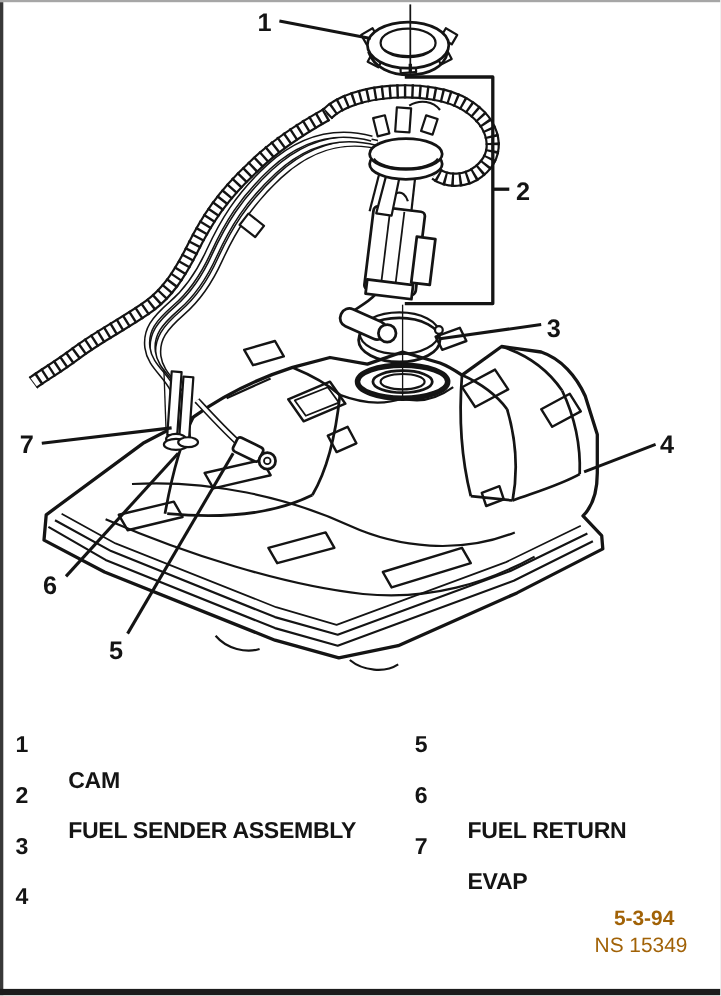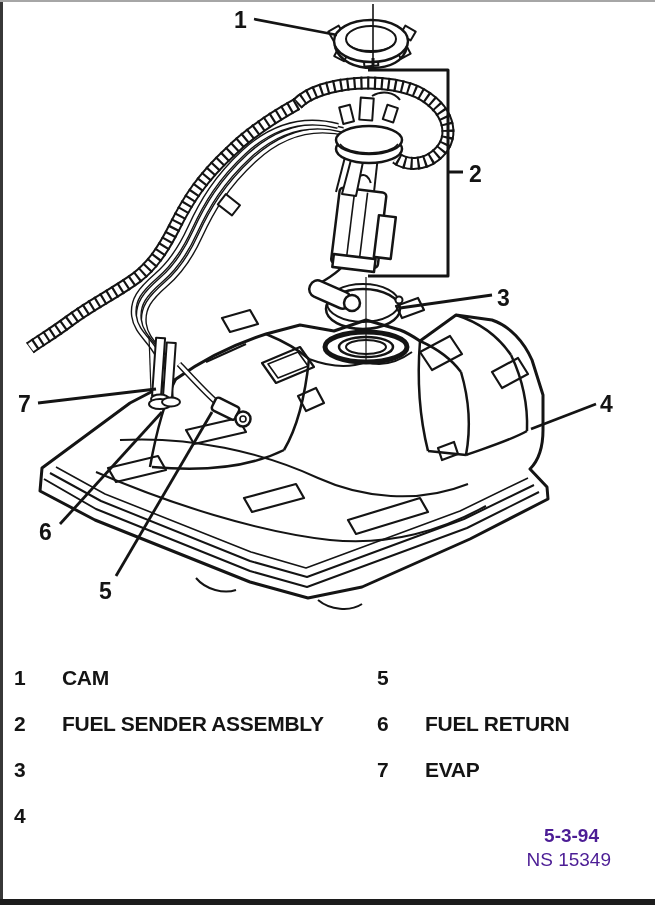--- a/index.html
+++ b/index.html
@@ -24,23 +24,23 @@
   .crg-r{stroke:#141414;stroke-width:13;fill:none;stroke-dasharray:2.2 4.6;}
   .tub-o{stroke:#141414;stroke-width:6;fill:none;}
   .tub-i{stroke:#ffffff;stroke-width:3.2;fill:none;}
 
   
   .legend-col{position:absolute;}
   .legend-col-left{left:14px;top:666px;}
   .legend-col-right{left:377px;top:666px;}
   .legend-row{height:46px;display:flex;align-items:flex-start;}
   .legend-num{display:inline-block;width:48px;font-size:21px;font-weight:700;color:#141414;letter-spacing:-0.3px;}
-  .legend-label{display:inline-block;font-size:21px;font-weight:700;color:#141414;letter-spacing:-0.3px;white-space:nowrap;}
-
-  .footer{position:absolute;top:824px;right:44px;text-align:right;color:#4c1d95;}
+  .legend-label{display:inline-block;font-size:21px;font-weight:700;color:#141414;letter-spacing:-0.3px;white-space:nowrap;margin-top:32px;}
+
+  .footer{position:absolute;top:824px;right:30px;text-align:right;color:#a16207;}
   .footer-date{font-size:19px;font-weight:700;padding-right:12px;line-height:24px;}
   .footer-doc{font-size:19px;font-weight:400;line-height:24px;}
 </style>
 </head>
 <body>
 
 <div id="page">
   <div class="border-top"></div>
 
   <svg width="655" height="905" viewBox="0 0 655 905">

